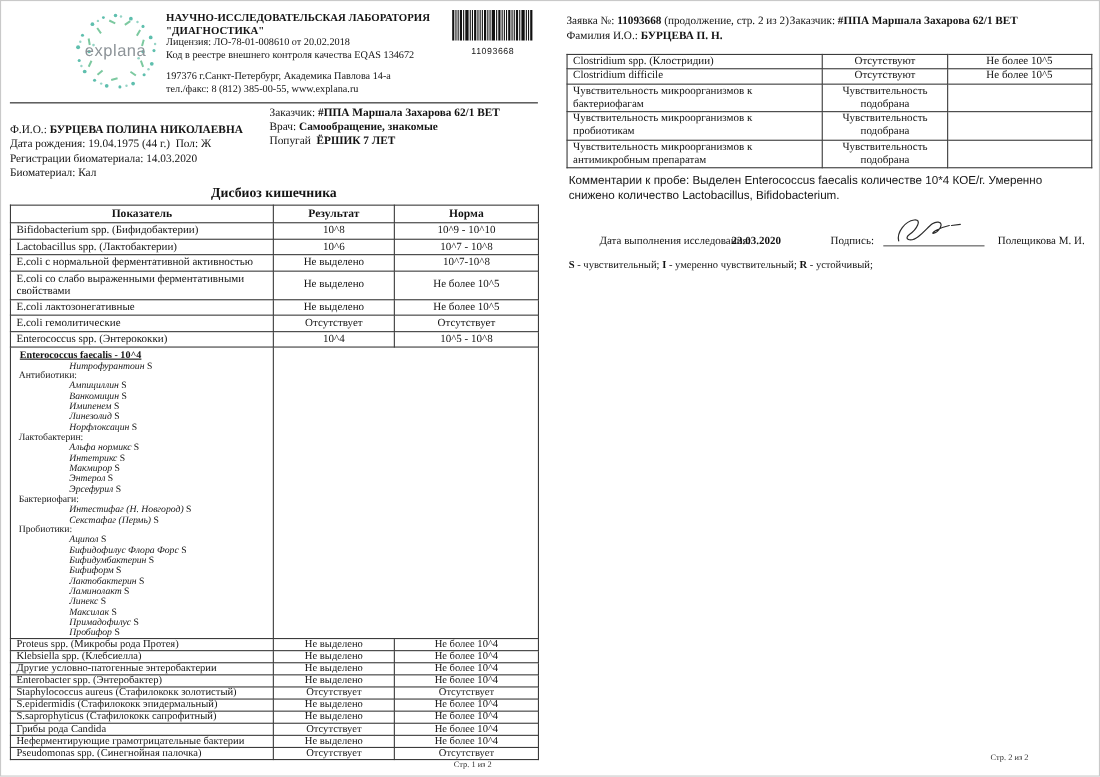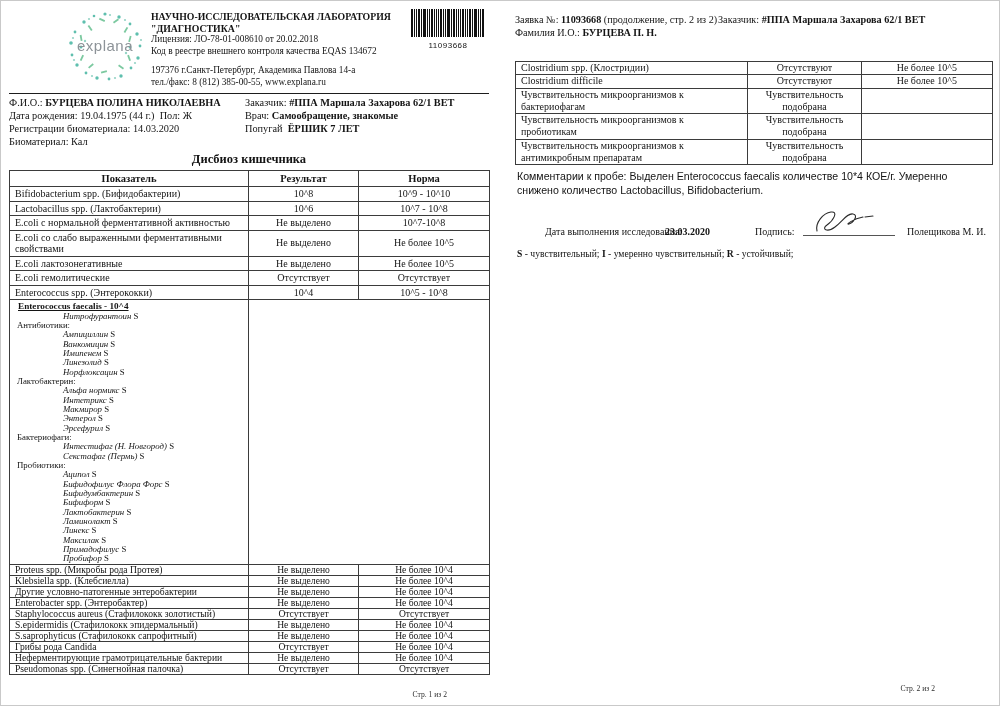--- a/index.html
+++ b/index.html
@@ -18,21 +18,21 @@
   .logo{position:absolute;left:52px;top:0;}
   .lab-info{position:absolute;left:142px;top:4px;width:250px;font-size:9.3px;line-height:11.5px;}
   .lab-name{font-weight:bold;font-size:9.8px;line-height:11.5px;}
   .lab-addr{margin-top:8px;}
   .barcode-wrap{position:absolute;right:2px;top:2px;width:78px;text-align:center;}
   .barcode-num{font-size:8px;font-family:"Liberation Sans",sans-serif;letter-spacing:.5px;margin-top:0;}
   .rule{border:none;border-top:1.6px solid #1d1d1d;margin:2px 0 2px 0;}
 
   
   .patient{display:flex;font-size:10.3px;line-height:13px;margin-top:1px;}
-  .patient .colL{width:236px;}
+  .patient .colL{width:236px;margin-top:16px;}
   .patient .colR{flex:1;}
   .b{font-weight:bold;}
   .doc-title{text-align:center;font-size:12.5px;font-weight:bold;margin:4px 0 3px 0;}
 
   
   table.t{border-collapse:collapse;width:100%;table-layout:fixed;}
   table.t th,table.t td{border:1px solid #3b3b3b;overflow:hidden;}
   .main-table col.c1{width:239px}.main-table col.c2{width:110px}.main-table col.c3{width:131px}
   .main-table th{font-size:10.5px;font-weight:bold;padding:1px 2px;height:13px;}
   #rows-top td{font-size:10px;line-height:11.5px;padding:1px 3px;}
@@ -44,21 +44,21 @@
   .ab-empty{}
   .ab-title{font-weight:bold;text-decoration:underline;font-size:9.2px;line-height:10.5px;padding-left:8px;}
   .ab-cat{font-size:8.8px;line-height:9.35px;padding-left:7px;}
   .ab-item{font-size:8.8px;line-height:9.35px;padding-left:15px;}
   .ab-drug{font-style:italic;margin-left:38px;}
   .ab-s{font-style:normal;}
 
   
   .p2-header{position:relative;font-size:10.2px;line-height:13px;height:30px;}
   .p2-head-right{position:absolute;left:203px;top:0;}
-  .p2-table{margin-top:18px;}
+  .p2-table{margin-top:6px;}
   .p2-table col.c1{width:230px}.p2-table col.c2{width:112px}.p2-table col.c3{width:130px}
   .p2-table td{font-size:10px;line-height:12.3px;padding:0 3px;}
   .comments{font-family:"Liberation Sans","DejaVu Sans",sans-serif;font-size:10.6px;line-height:13.5px;margin:5px 0 0 2px;width:472px;}
   .sig-row{position:relative;margin-top:16px;height:26px;font-size:10px;}
   .sig-date-label{position:absolute;left:18px;bottom:2px;margin-left:12px;}
   .sig-date-value{position:absolute;left:150px;bottom:2px;font-weight:bold;}
   .sig-label{position:absolute;left:240px;bottom:2px;}
   .sig-line{position:absolute;left:288px;bottom:3px;width:92px;border-bottom:1px solid #555;height:24px;}
   .sig-svg{position:absolute;left:10px;bottom:0;}
   .signer{position:absolute;left:392px;bottom:2px;font-weight:normal;}

